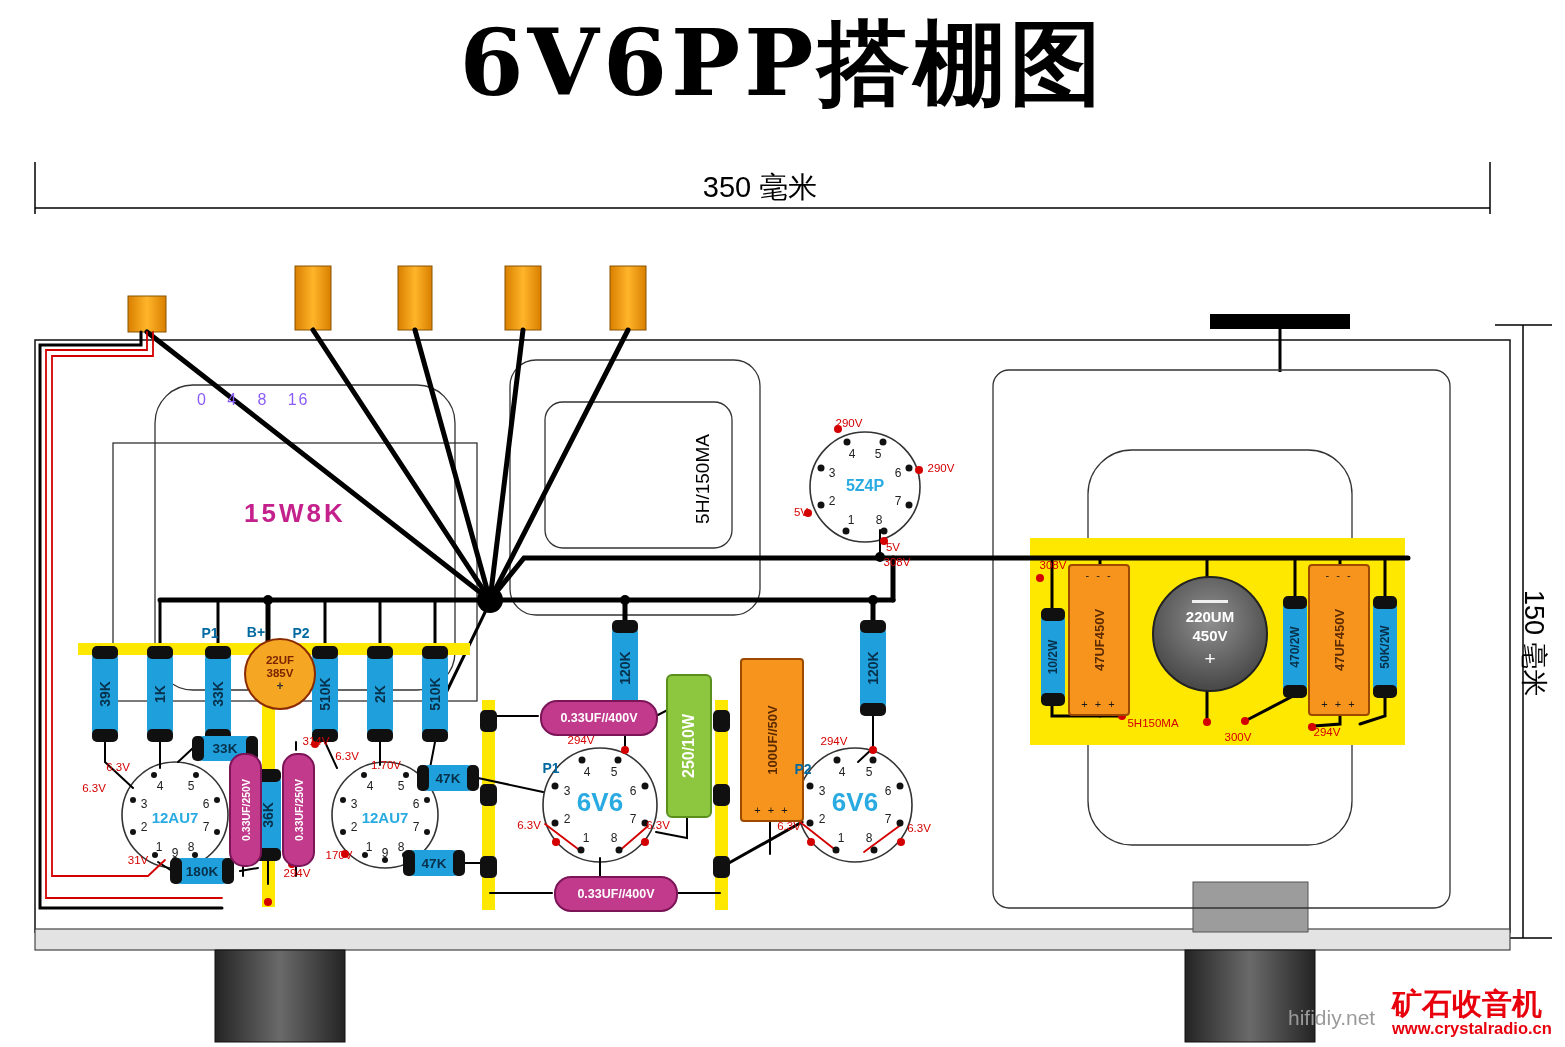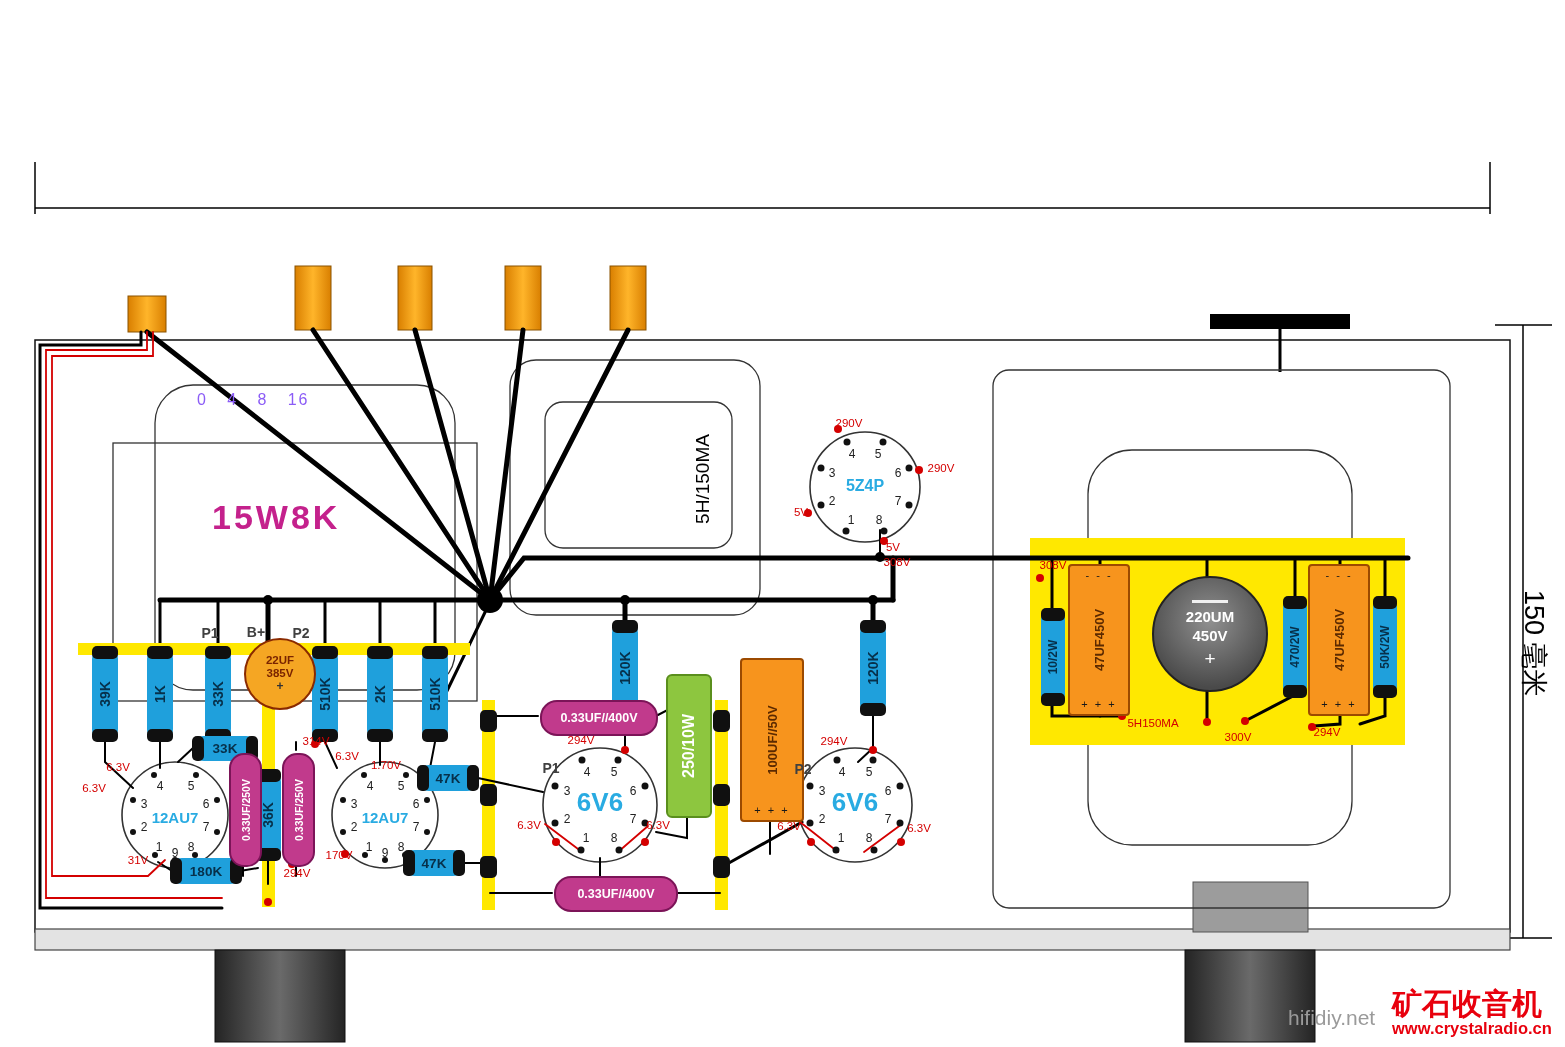--- a/index.html
+++ b/index.html
@@ -5,21 +5,21 @@
   html,body{margin:0;padding:0;background:#fff;}
   #canvas{position:relative;width:1565px;height:1047px;background:#fff;overflow:hidden;
           font-family:"Liberation Sans",sans-serif;}
   .abs{position:absolute;}
   .title{left:0;top:2px;width:1565px;text-align:center;font-size:92px;font-weight:bold;
          font-family:"DejaVu Serif","Liberation Serif",serif;letter-spacing:4px;color:#000;white-space:pre;}
   .dimtext{font-size:29px;color:#000;}
   .pin{position:absolute;font-size:12px;color:#222;transform:translate(-50%,-50%);line-height:1;}
   .volt{position:absolute;font-size:11.5px;color:#D40000;transform:translate(-50%,-50%);white-space:nowrap;line-height:1;}
   .taps{position:absolute;font-size:16px;color:#8b5cf6;white-space:pre;letter-spacing:2px;}
-  .optlbl{position:absolute;font-size:34px;font-weight:bold;color:#C4218C;letter-spacing:3px;}
+  .optlbl{position:absolute;font-size:26px;font-weight:bold;color:#C4218C;letter-spacing:3px;margin-left:32px;}
   .tube{position:absolute;color:#29ABE2;font-weight:bold;transform:translate(-50%,-50%);white-space:nowrap;}
   
   .rv{position:absolute;background:#1FA0DC;border-radius:13px;}
   .rv .cap{position:absolute;left:0;width:100%;height:13px;background:#101010;border-radius:5px;}
   .cap.t{top:0;} .cap.b{bottom:0;}
   .rlbl{position:absolute;left:0;top:0;width:100%;height:100%;display:flex;align-items:center;justify-content:center;
         transform:rotate(-90deg);font-size:14px;font-weight:bold;color:#07304a;white-space:nowrap;}
   
   .rh{position:absolute;background:#1FA0DC;border-radius:12px;}
   .rh .caph{position:absolute;top:0;height:100%;width:12px;background:#101010;border-radius:5px;}
@@ -53,21 +53,21 @@
        font-size:19px;color:#000;white-space:nowrap;}
   .dimv{position:absolute;left:1488px;top:618px;width:92px;text-align:center;transform:rotate(90deg);
        font-size:27px;color:#000;white-space:nowrap;}
   .termbox{position:absolute;left:222px;top:884px;width:110px;height:68px;background:#29ABE2;border:2px solid #0d77b5;}
   .termnums{position:absolute;left:0;top:2px;width:100%;text-align:center;font-size:25px;font-weight:bold;color:#101010;white-space:pre;}
   .termval{position:absolute;left:0;top:36px;width:100%;text-align:center;font-size:14px;color:#101010;}
   .wm-bg{position:absolute;left:1288px;top:1006px;font-size:21px;color:#9a9a9a;}
   .wm-cn{position:absolute;left:1392px;top:984px;font-size:30px;font-weight:bold;color:#E8000D;
         text-shadow:1px 1px 0 #fff,-1px -1px 0 #fff;}
   .wm-url{position:absolute;left:1392px;top:1019px;font-size:16.5px;font-weight:bold;color:#E8000D;}
-  .buslbl{position:absolute;font-size:14px;font-weight:bold;color:#404040;transform:translate(-50%,-50%);white-space:nowrap;}
+  .buslbl{position:absolute;font-size:14px;font-weight:bold;color:#0369a1;transform:translate(-50%,-50%);white-space:nowrap;}
 </style>
 </head>
 <body>
 
 <div id="canvas">
 
   <svg class="abs" style="left:0;top:0" width="1565" height="1047" viewBox="0 0 1565 1047">
     <defs>
       <linearGradient id="footg" x1="0" y1="0" x2="1" y2="0">
         <stop offset="0" stop-color="#242424"></stop>
@@ -292,20 +292,22 @@
         <circle cx="901" cy="842" r="4"></circle>
       <circle cx="1040" cy="578" r="4"></circle>
         <circle cx="1122" cy="716" r="4"></circle>
         <circle cx="1207" cy="722" r="4"></circle>
       <circle cx="1245" cy="721" r="4"></circle>
         <circle cx="1312" cy="727" r="4"></circle>
         <circle cx="268" cy="902" r="4"></circle>
     </g>
   </svg>
 
+  <div class="abs title">6V6PP搭棚图</div>
+  <div class="abs dimtext" style="left:660px;top:168px;width:200px;text-align:center;">350 毫米</div>
   <div class="dimv">150 毫米</div>
 
   <div class="optlbl" style="left:212px;top:498px;">15W8K</div>
   <div class="taps" style="left:197px;top:391px;">0   4   8   16</div>
 
   <div class="chokelbl">5H/150MA</div>
 
   <span class="buslbl" style="left:210px;top:633px;">P1</span>
   <span class="buslbl" style="left:256px;top:632px;">B+</span>
   <span class="buslbl" style="left:301px;top:633px;">P2</span>
@@ -364,21 +366,21 @@
   <div class="rh" style="left:417px;top:765px;width:62px;height:26px;">
       <i class="caph l"></i>
       <i class="caph r"></i>
       <span class="hlbl">47K</span>
     </div>
   <div class="rh" style="left:403px;top:850px;width:62px;height:26px;">
       <i class="caph l"></i>
       <i class="caph r"></i>
       <span class="hlbl">47K</span>
     </div>
-  <div class="rh" style="left:170px;top:858px;width:72px;height:26px;text-decoration:underline;">
+  <div class="rh" style="left:170px;top:858px;width:64px;height:26px;text-decoration:underline;">
       <i class="caph l"></i>
       <i class="caph r"></i>
       <span class="hlbl">180K</span>
     </div>
 
   <div class="c22" style="left:244px;top:638px;width:68px;height:68px;">
     <span>22UF</span>
     <span>385V</span>
     <span style="color:#333;font-size:12px;">+</span>
   </div>

